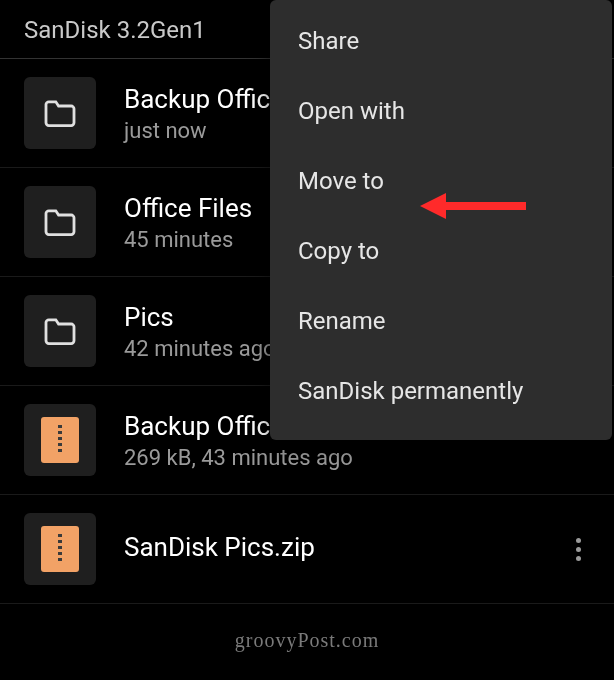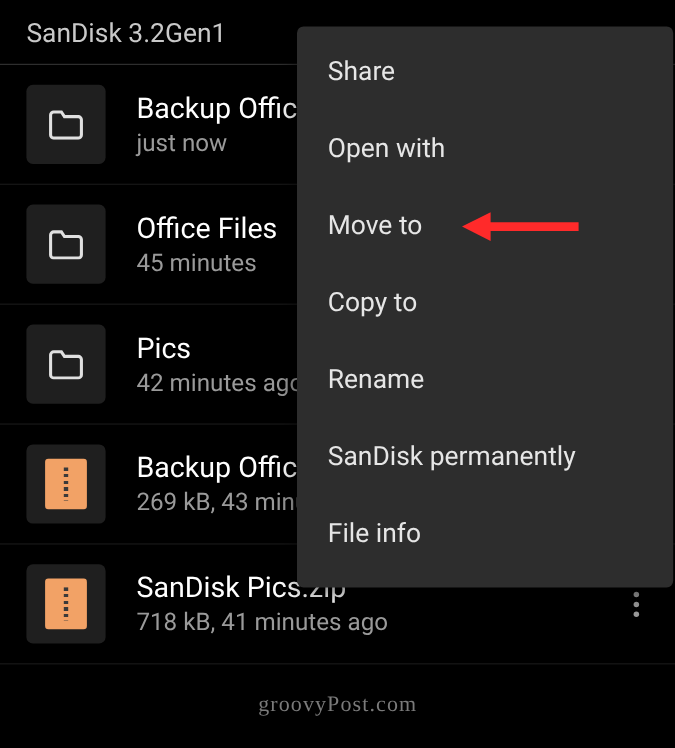--- a/index.html
+++ b/index.html
@@ -115,21 +115,20 @@
     .context-menu {
       position: absolute;
       top: 0;
       right: 2px;
       width: 342px;
       background: #2d2d2d;
       border-radius: 6px;
       padding: 6px 0 14px 0;
       box-shadow: 0 4px 20px rgba(0,0,0,0.6);
       z-index: 10;
-      margin-top: 24px;
     }
     .menu-item {
       padding: 21px 28px;
       font-size: 24px;
       color: #e6e6e6;
       font-weight: 400;
       cursor: pointer;
     }
     .annotation-arrow {
       position: absolute;
@@ -204,41 +203,39 @@
       <div class="file-meta">269 kB, 43 minutes ago</div>
     </div>
   </div>
 
   <div class="file-item">
     <div class="file-icon-wrap">
       <div class="zip-icon"></div>
     </div>
     <div class="file-info">
       <div class="file-name">SanDisk Pics.zip</div>
-      <div class="file-meta">718 kB, 41 minutes ago</div>
     </div>
     <div class="more-button">
       <div class="more-dots">
         <span></span>
           <span></span>
           <span></span>
       </div>
     </div>
   </div>
 
 </div>
 
 <div class="context-menu">
   <div class="menu-item">Share</div>
   <div class="menu-item">Open with</div>
   <div class="menu-item">Move to</div>
   <div class="menu-item">Copy to</div>
   <div class="menu-item">Rename</div>
   <div class="menu-item">SanDisk permanently</div>
-  <div class="menu-item">File info</div>
 </div>
 
 <svg class="annotation-arrow" width="110" height="32" viewBox="0 0 110 32">
   <line x1="108" y1="16" x2="22" y2="16" stroke="#ff2a2a" stroke-width="8"></line>
   <polygon points="2,16 28,3 28,29" fill="#ff2a2a"></polygon>
 </svg>
 
 <div class="watermark">groovyPost.com</div>
 
 </body></html>

